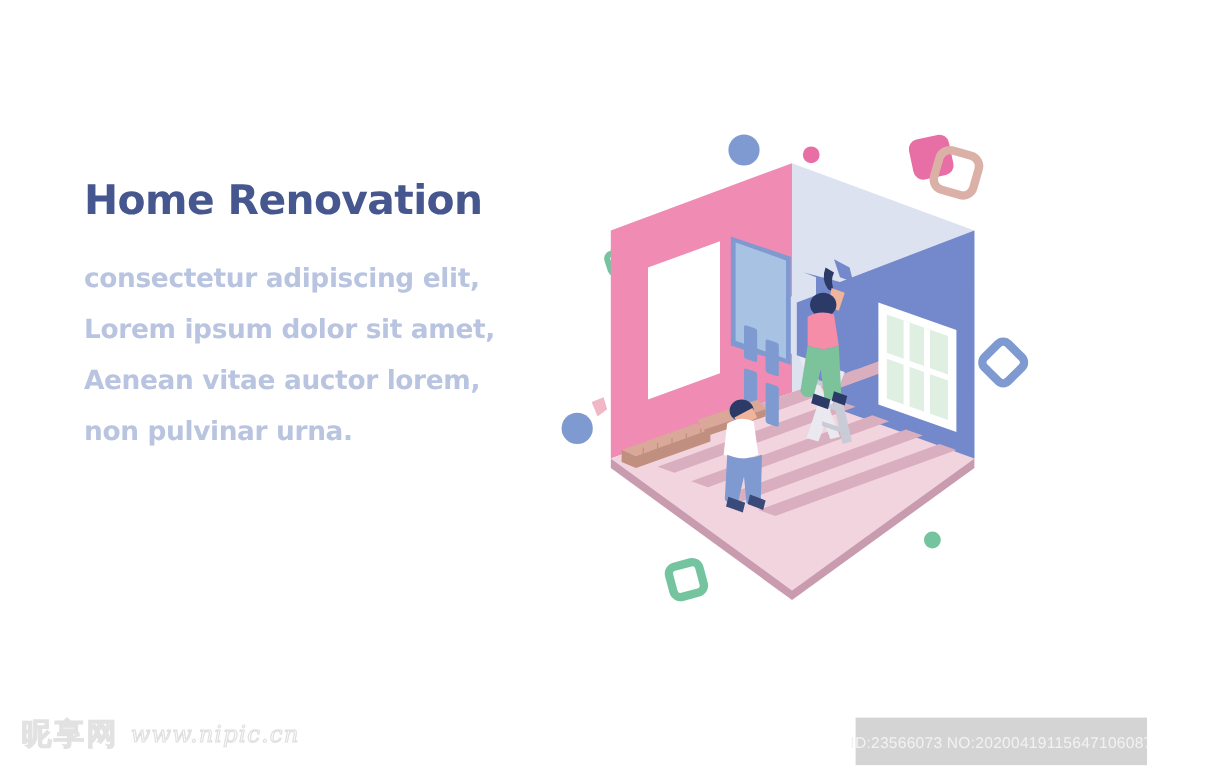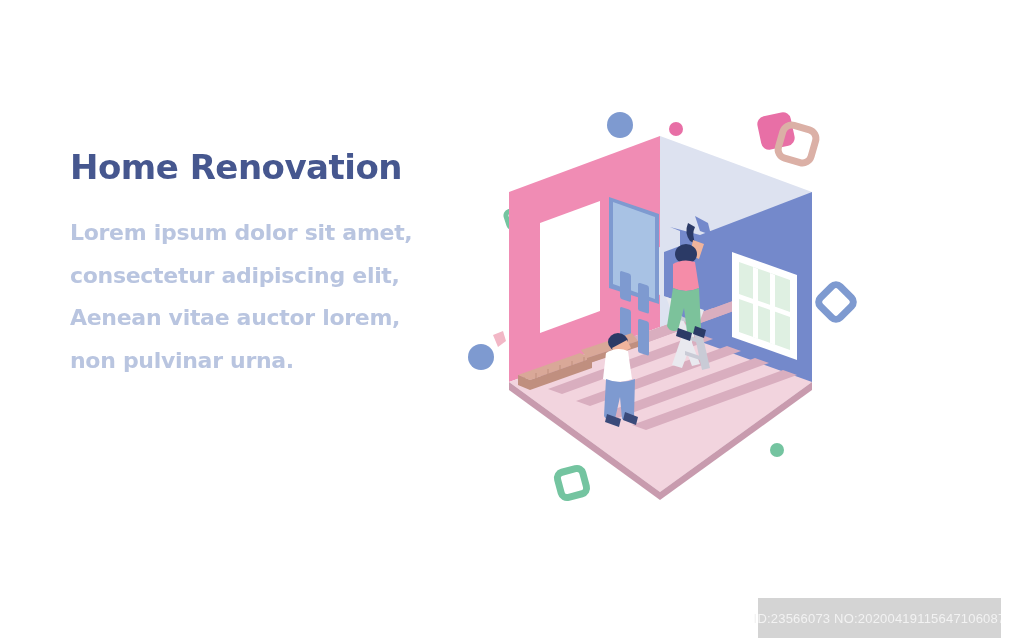--- a/index.html
+++ b/index.html
@@ -10,21 +10,20 @@
   }
   body {
     font-family: "Liberation Sans", sans-serif;
   }
   #page {
     position: relative;
     width: 956px;
     height: 638px;
     background: #ffffff;
     overflow: hidden;
-    padding-left: 45px;
   }
 
   
   #text-panel {
     position: absolute;
     left: 70px;
     top: 150px;
     width: 380px;
   }
   #headline {
@@ -106,22 +105,22 @@
 </style>
 </head>
 <body>
 
 <div id="page">
 
   <div id="text-panel">
     <h1 id="headline">Home Renovation</h1>
 
     <div id="body-copy">
+      <span class="line">consectetur adipiscing elit,</span>
       <span class="line">Lorem ipsum dolor sit amet,</span>
-      <span class="line">consectetur adipiscing elit,</span>
       <span class="line">Aenean vitae auctor lorem,</span>
       <span class="line">non pulvinar urna.</span>
     </div>
   </div>
 
   <div id="illustration">
     <svg viewBox="0 0 470 460" xmlns="http://www.w3.org/2000/svg">
 
       <g>
         <circle cx="168" cy="33" r="13" fill="#7e9ad0"></circle>
@@ -232,18 +231,22 @@
           <path d="M154,261 q11,-7 22,-2 l4,28 q-15,6 -29,0 z" fill="#ffffff"></path>
           <path d="M154,287 q14,6 29,0 l-1,38 q-6,6 -12,2 l-2,-22 l-5,22 q-8,3 -11,-3 z" fill="#7e9ad0"></path>
           <polygon points="155,322 169,327 167,335 153,330" fill="#3a4a7a"></polygon>
           <polygon points="173,320 186,325 184,333 171,328" fill="#3a4a7a"></polygon>
         </g>
 
       </g>
     </svg>
   </div>
 
+  <div id="watermark">
+    <span class="cjk">昵享网</span>
+    <span class="url">www.nipic.cn</span>
+  </div>
 
   <div id="id-bar">
     <span class="id-text">ID:23566073 NO:20200419115647106087</span>
   </div>
 
 </div>
 
 </body></html>

